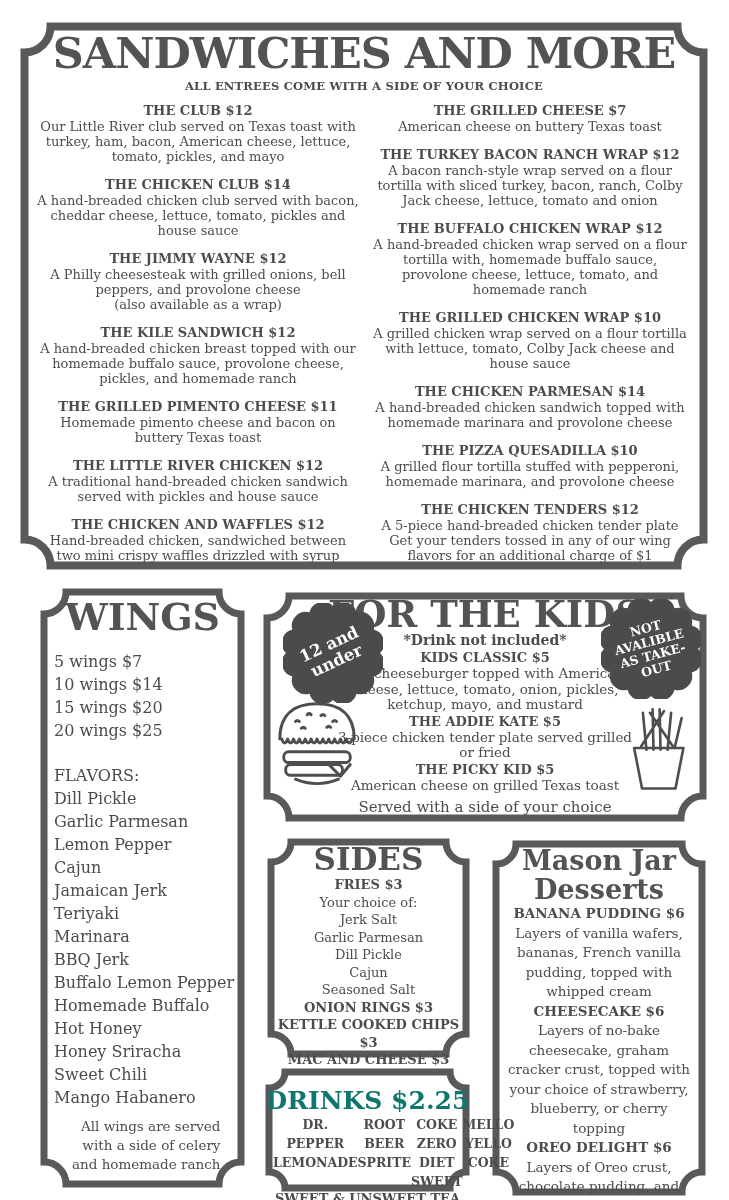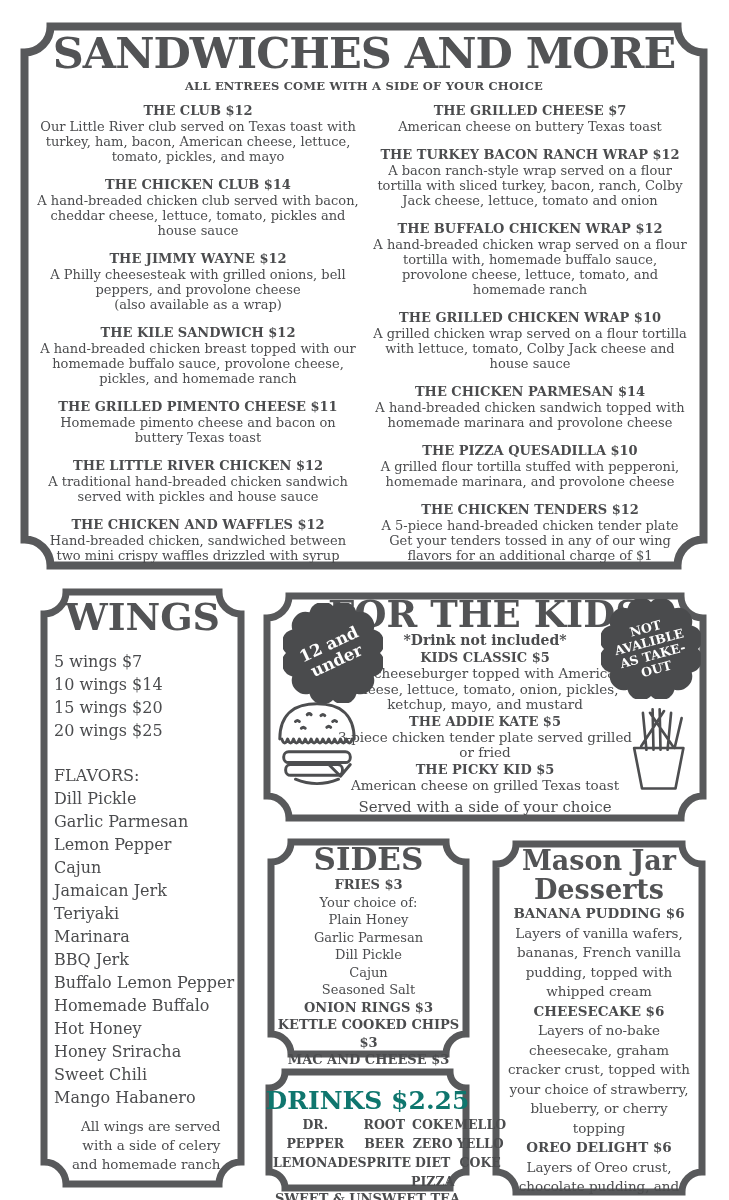--- a/index.html
+++ b/index.html
@@ -242,21 +242,21 @@
 </div>
 
 <div class="panel" id="panel-sides">
     <svg width="203" height="220" class="frame">
       <path d="M 24 4 L 179 4 A 20 20 0 0 0 199 24 L 199 196 A 20 20 0 0 0 179 216 L 24 216 A 20 20 0 0 0 4 196 L 4 24 A 20 20 0 0 0 24 4 Z" fill="none" stroke="#58595b" stroke-width="7"></path>
     </svg>
   <div class="content">
     <div class="sides-title">SIDES</div>
     <div class="sline bold">FRIES $3</div>
     <div class="sline">Your choice of:</div>
-    <div class="sline">Plain Honey</div>
+    <div class="sline">Jerk Salt</div>
     <div class="sline">Garlic Parmesan</div>
     <div class="sline">Dill Pickle</div>
     <div class="sline">Cajun</div>
     <div class="sline">Seasoned Salt</div>
     <div class="sline bold">ONION RINGS $3</div>
     <div class="sline bold">KETTLE COOKED CHIPS $3</div>
     <div class="sline bold">MAC AND CHEESE $3</div>
   </div>
 </div>
 
@@ -266,21 +266,21 @@
     </svg>
   <div class="content">
     <div class="drinks-title">DRINKS $2.25</div>
     <div class="dgrid">
       <div>DR. PEPPER</div>
       <div>ROOT BEER</div>
       <div>COKE ZERO</div>
       <div>MELLO YELLO</div>
       <div>LEMONADE</div>
       <div>SPRITE</div>
-      <div>DIET PIZZA</div>
+      <div>DIET SWEET</div>
       <div>COKE</div>
     </div>
     <div class="dfoot">SWEET &amp; UNSWEET TEA</div>
   </div>
 </div>
 
 <div class="panel" id="panel-desserts">
     <svg width="214" height="356" class="frame">
       <path d="M 24 4 L 190 4 A 20 20 0 0 0 210 24 L 210 332 A 20 20 0 0 0 190 352 L 24 352 A 20 20 0 0 0 4 332 L 4 24 A 20 20 0 0 0 24 4 Z" fill="none" stroke="#58595b" stroke-width="7"></path>
     </svg>

